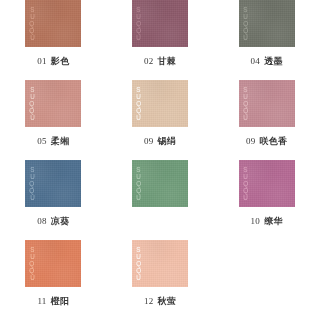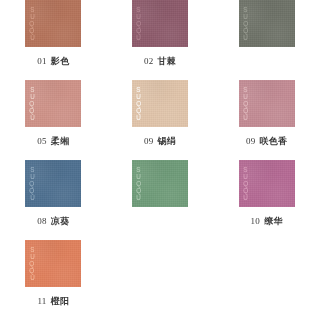--- a/index.html
+++ b/index.html
@@ -127,20 +127,23 @@
   <div class="swatch-cell">
     <div class="chip" style="background-color: rgb(110, 114, 104);">
       <div class="brand-mark" style="color: rgb(164, 167, 156);">
         <span>S</span>
         <span>U</span>
         <span>Q</span>
         <span>Q</span>
         <span>U</span>
       </div>
     </div>
+    <div class="chip-label">
+      <span class="num">04</span><span class="name">透墨</span>
+    </div>
   </div>
 
   <div class="swatch-cell">
     <div class="chip" style="background-color: rgb(207, 146, 136);">
       <div class="brand-mark" style="color: rgb(240, 221, 212);">
         <span>S</span>
         <span>U</span>
         <span>Q</span>
         <span>Q</span>
         <span>U</span>
@@ -231,14 +234,28 @@
         <span>Q</span>
         <span>Q</span>
         <span>U</span>
       </div>
     </div>
     <div class="chip-label">
       <span class="num">11</span><span class="name">橙阳</span>
     </div>
   </div>
 
+  <div class="swatch-cell">
+    <div class="chip" style="background-color: rgb(242, 191, 169);">
+      <div class="brand-mark" style="color: rgb(255, 255, 255);">
+        <span>S</span>
+        <span>U</span>
+        <span>Q</span>
+        <span>Q</span>
+        <span>U</span>
+      </div>
+    </div>
+    <div class="chip-label">
+      <span class="num">12</span><span class="name">秋萤</span>
+    </div>
+  </div>
 
 </div>
 
 </body></html>

